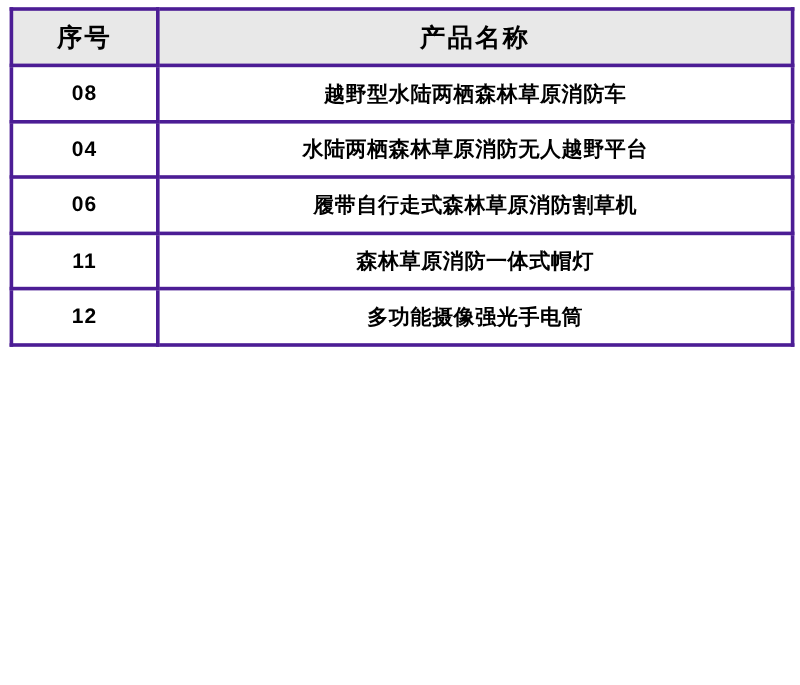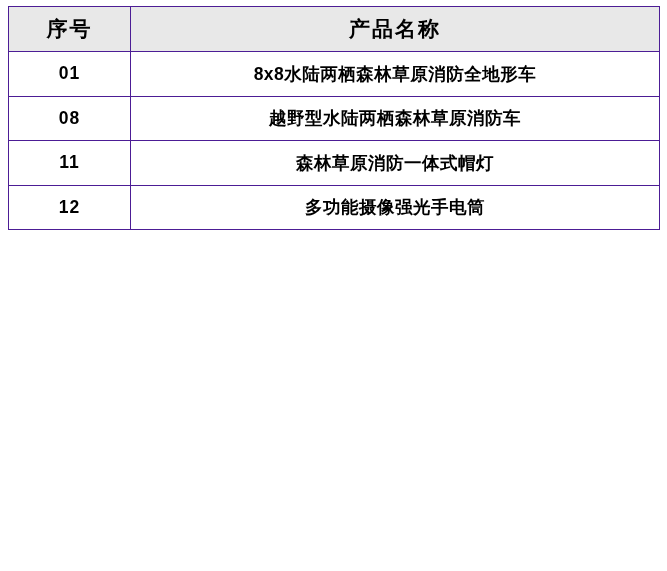--- a/index.html
+++ b/index.html
@@ -21,21 +21,21 @@
     background: #ffffff;
   }
   table.product-table {
     width: 651px;
     border-collapse: collapse;
     table-layout: fixed;
     background: #ffffff;
   }
   table.product-table td,
   table.product-table th {
-    border: 1px solid #4c1d95;
+    border: 3px solid #4c1d95;
     padding: 0;
     margin: 0;
   }
   col.col-index { width: 122px; }
   col.col-name  { width: 529px; }
 
   thead th {
     background: #e8e8e8;
     height: 44px;
     font-size: 21px;
@@ -74,26 +74,30 @@
       <col class="col-name">
     </colgroup>
     <thead>
       <tr>
         <th>序号</th>
         <th>产品名称</th>
       </tr>
     </thead>
     <tbody>
       <tr>
-        <td class="idx">01</td>
-        <td class="name">8x8水陆两栖森林草原消防全地形车</td>
+        <td class="idx">08</td>
+        <td class="name">越野型水陆两栖森林草原消防车</td>
       </tr>
       <tr>
-        <td class="idx">08</td>
-        <td class="name">越野型水陆两栖森林草原消防车</td>
+        <td class="idx">04</td>
+        <td class="name">水陆两栖森林草原消防无人越野平台</td>
+      </tr>
+      <tr>
+        <td class="idx">06</td>
+        <td class="name">履带自行走式森林草原消防割草机</td>
       </tr>
       <tr>
         <td class="idx">11</td>
         <td class="name">森林草原消防一体式帽灯</td>
       </tr>
       <tr>
         <td class="idx">12</td>
         <td class="name">多功能摄像强光手电筒</td>
       </tr>
     </tbody>

